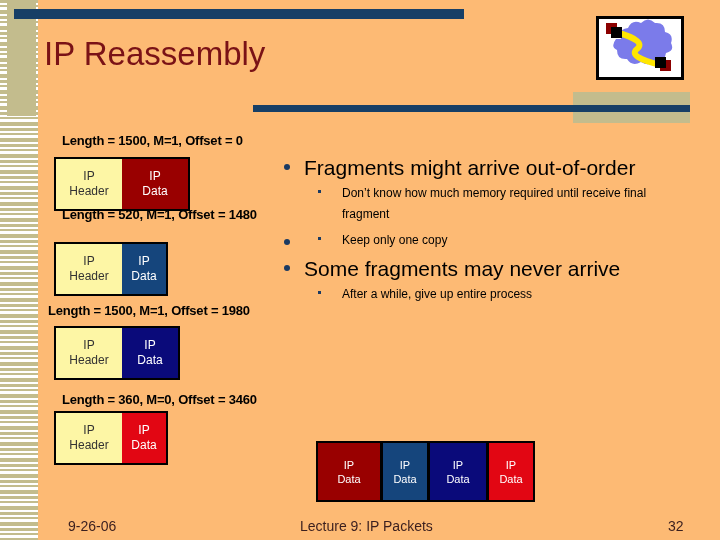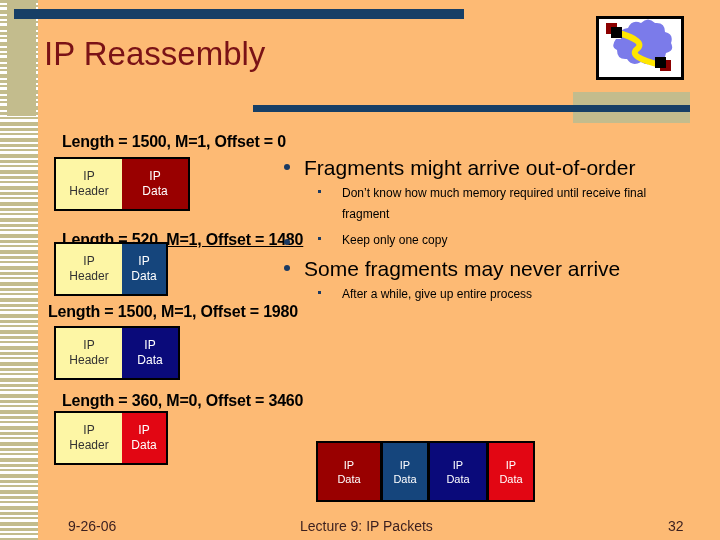--- a/index.html
+++ b/index.html
@@ -91,21 +91,21 @@
     height: 64px;
     border: 3px solid #000000;
     background: #ffffff;
     box-sizing: border-box;
   }
   .logo svg { display: block; }
 
   
   .frag-label {
     position: absolute;
-    font-size: 16px;
+    font-size: 13px;
     font-weight: bold;
     color: #000000;
     white-space: nowrap;
     letter-spacing: -0.2px;
   }
   .frag-row {
     position: absolute;
     display: flex;
     border: 2px solid #000000;
     box-sizing: content-box;
@@ -236,21 +236,21 @@
     <div class="frag-cell cell-header">
       <span>IP</span>
       <span>Header</span>
     </div>
     <div class="frag-cell cell-data" style="width:66px; background:#990000;">
       <span>IP</span>
       <span>Data</span>
     </div>
   </div>
 
-  <div class="frag-label" style="left:62px; top:231px;text-decoration:underline;">Length = 520, M=1, Offset = 1480</div>
+  <div class="frag-label" style="left:62px; top:207px;">Length = 520, M=1, Offset = 1480</div>
   <div class="frag-row" style="left:54px; top:242px;">
     <div class="frag-cell cell-header">
       <span>IP</span>
       <span>Header</span>
     </div>
     <div class="frag-cell cell-data" style="width:44px; background:#15457c;">
       <span>IP</span>
       <span>Data</span>
     </div>
   </div>

